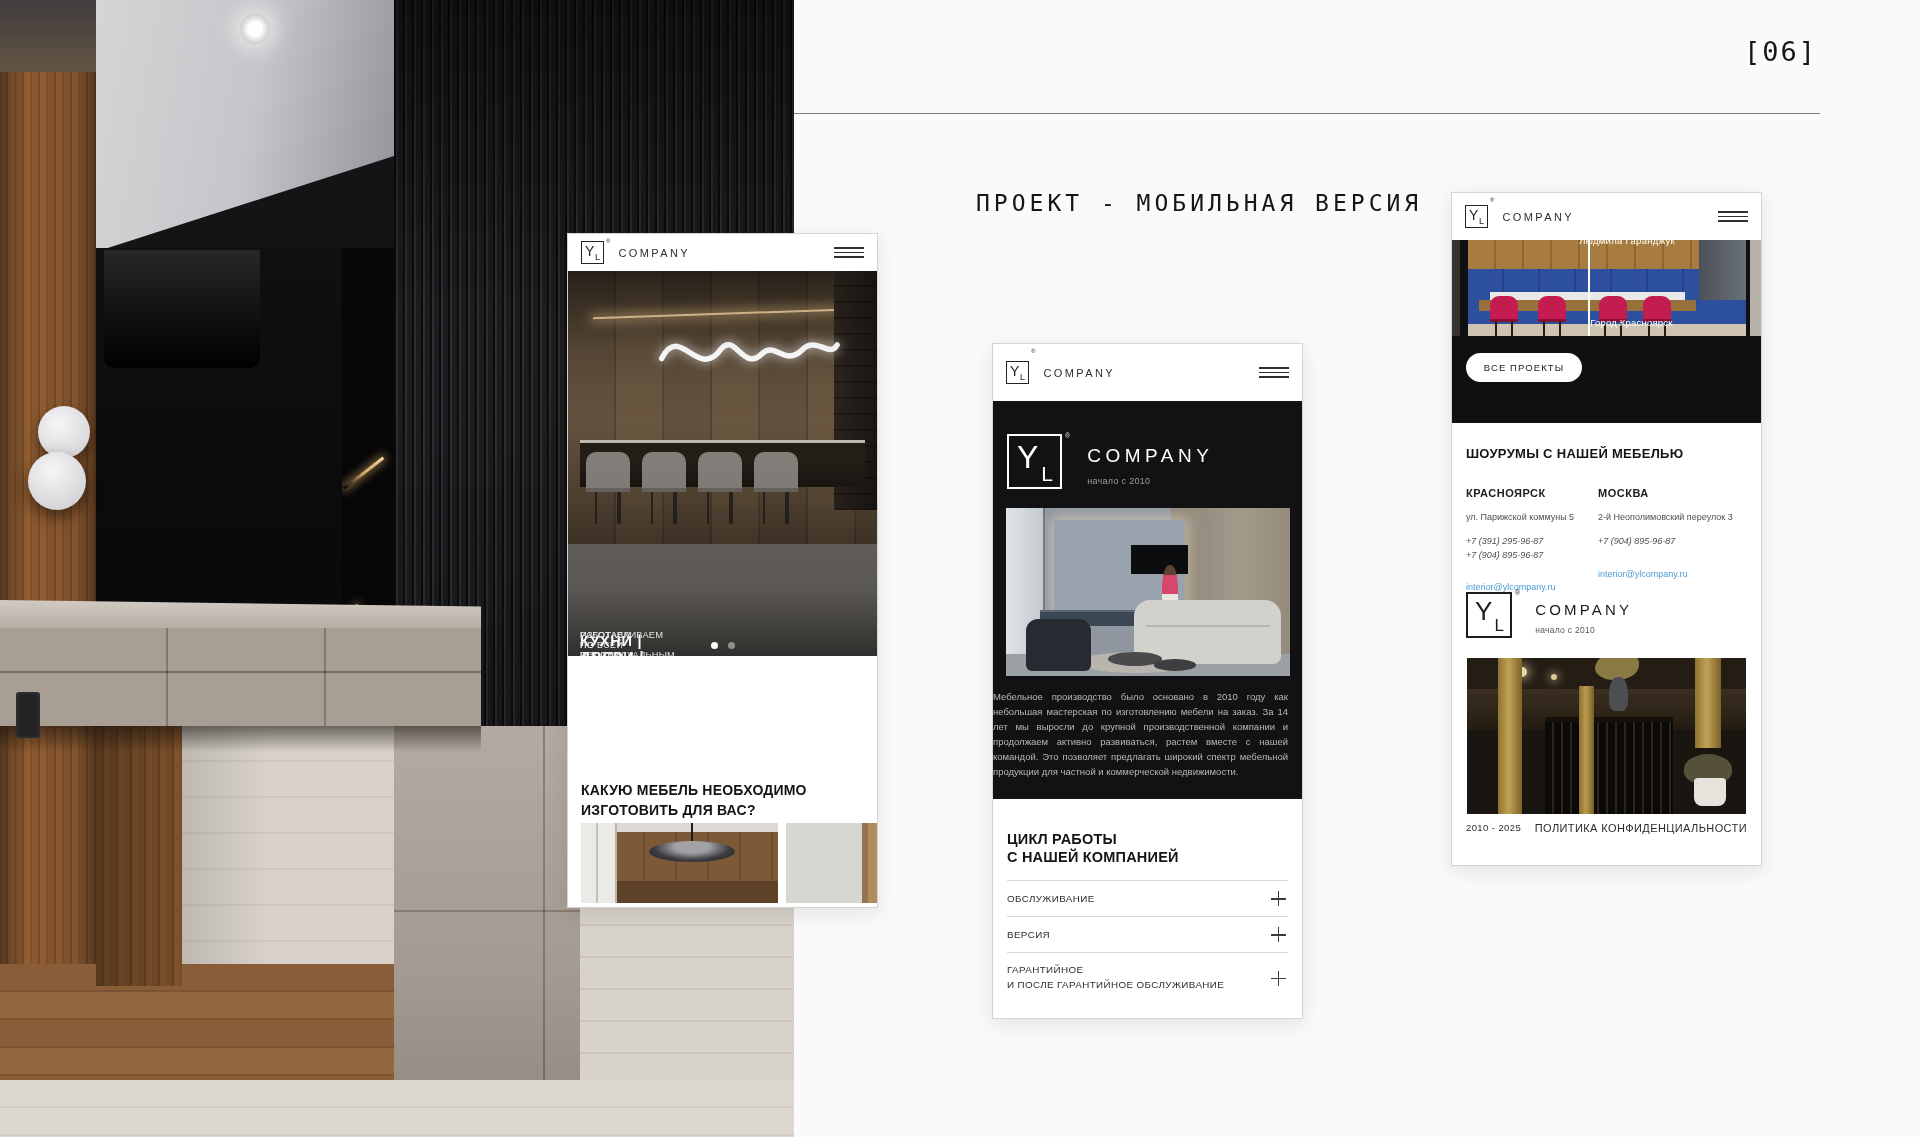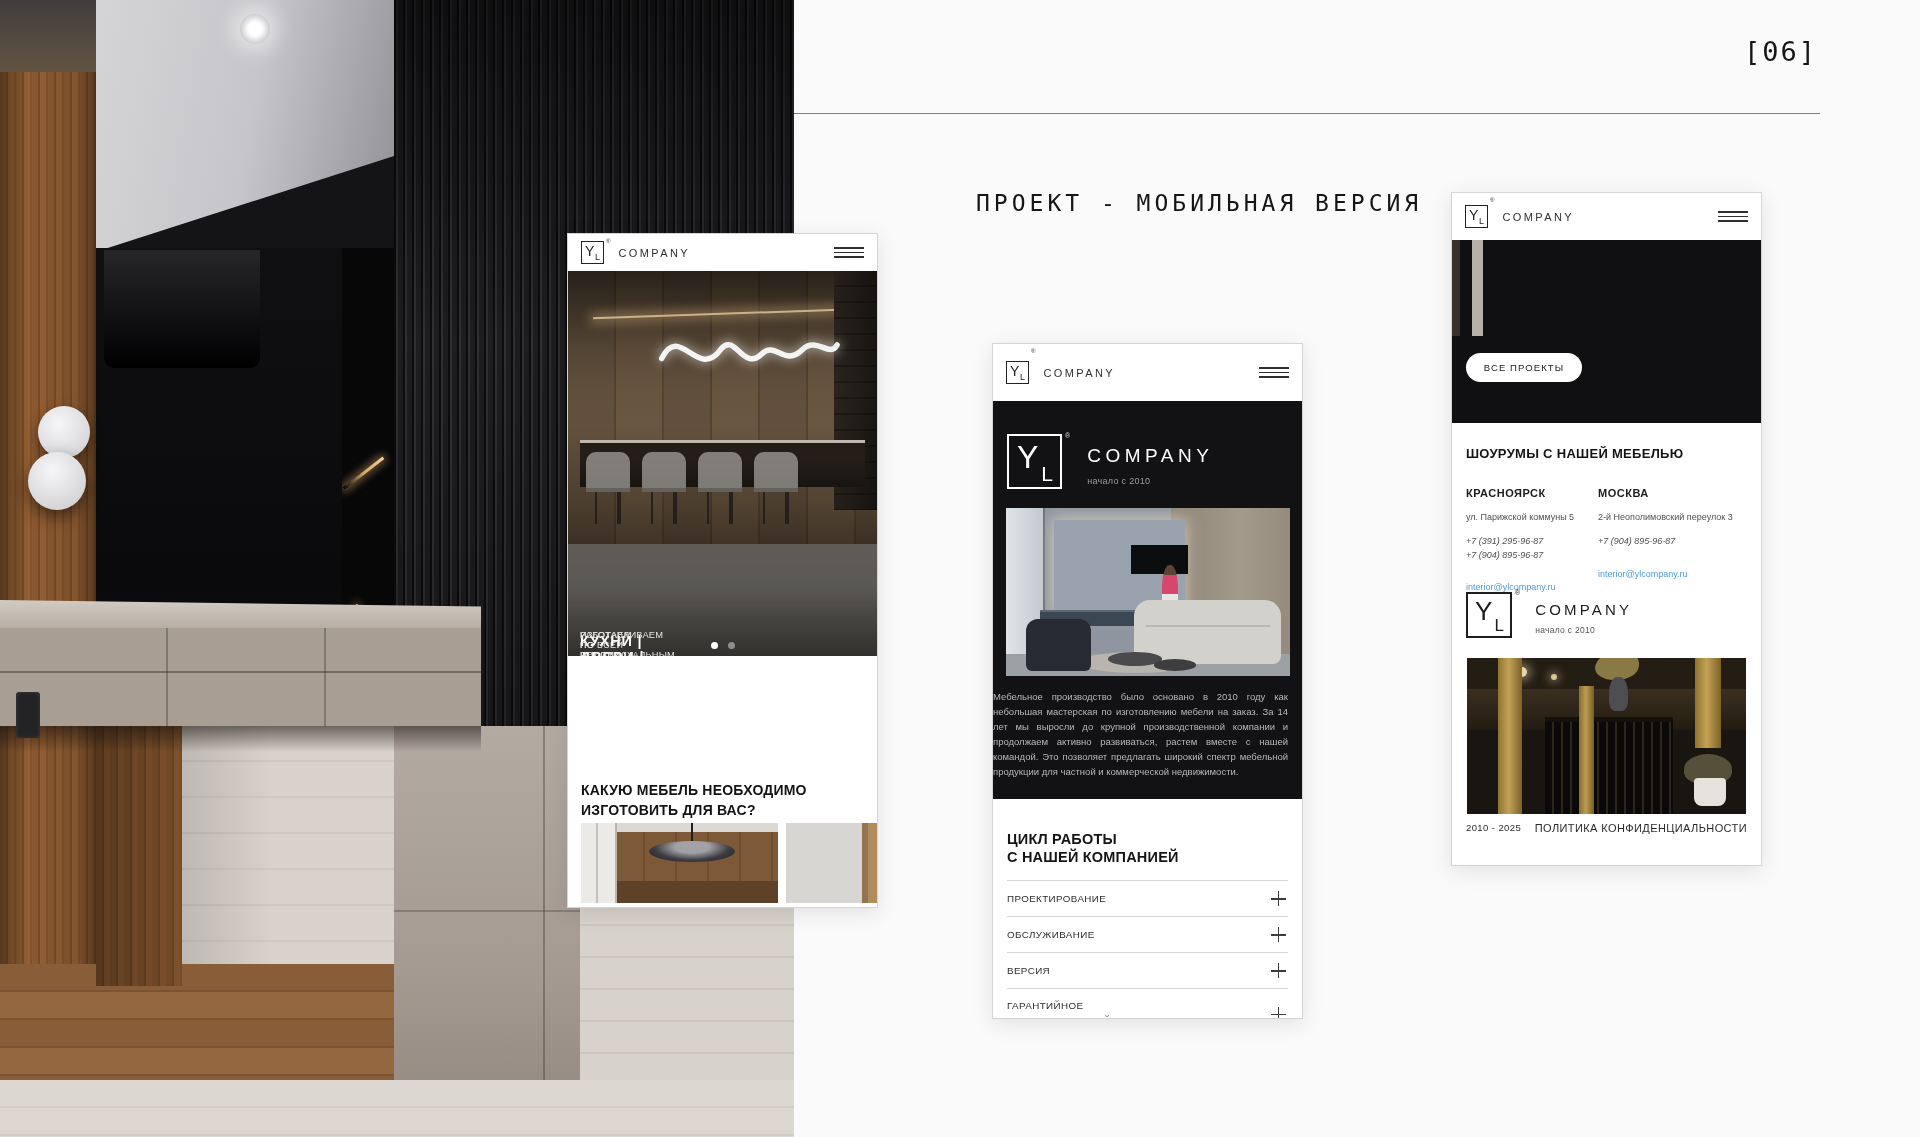--- a/index.html
+++ b/index.html
@@ -372,26 +372,20 @@
       </div>
       <div class="about-p">Мебельное производство было основано в 2010 году как небольшая мастерская по изготовлению мебели на заказ. За 14 лет мы выросли до крупной производственной компании и продолжаем активно развиваться, растем вместе с нашей командой. Это позволяет предлагать широкий спектр мебельной продукции для частной и коммерческой недвижимости.</div>
     </div>
     <div class="cycle">
       <div class="cycle-title">
         <div>ЦИКЛ РАБОТЫ</div>
         <div>С НАШЕЙ КОМПАНИЕЙ</div>
       </div>
       <div class="acc-row">
         <span class="acc-label">
-          <div>ПРОЕКТИРОВАНИЕ</div>
-        </span>
-        <span class="plus"></span>
-      </div>
-      <div class="acc-row">
-        <span class="acc-label">
           <div>ОБСЛУЖИВАНИЕ</div>
         </span>
         <span class="plus"></span>
       </div>
       <div class="acc-row">
         <span class="acc-label">
           <div>ВЕРСИЯ</div>
         </span>
         <span class="plus"></span>
       </div>
@@ -411,20 +405,35 @@
         <span class="logo-y">Y</span>
         <span class="logo-l">L</span>
       </span>
       <span class="reg">®</span>
       <span class="brandname">COMPANY</span>
       <span class="burger"></span>
     </div>
     <div class="proj-black">
       <div class="proj-carousel">
         <div class="sliver-l"></div>
+        <div class="proj-img">
+          <i class="k-topwood"></i>
+          <i class="k-blue"></i>
+          <i class="k-splash"></i>
+          <i class="k-appl"></i>
+          <i class="k-table"></i>
+          <i class="k-floor"></i>
+          <i class="k-chair" style="left:8%;"></i>
+          <i class="k-chair" style="left:25%;"></i>
+          <i class="k-chair" style="left:47%;"></i>
+          <i class="k-chair" style="left:63%;"></i>
+          <i class="k-vline"></i>
+          <span class="proj-author">Людмила Гаранджук</span>
+          <span class="proj-city">Город Красноярск</span>
+        </div>
         <div class="sliver-r"></div>
       </div>
       <button class="all-btn">ВСЕ ПРОЕКТЫ</button>
     </div>
     <div class="showrooms">
       <div class="sh-title">ШОУРУМЫ С НАШЕЙ МЕБЕЛЬЮ</div>
       <div class="sh-cols">
         <div class="sh-col1">
           <div class="sh-city">КРАСНОЯРСК</div>
           <div class="sh-addr">ул. Парижской коммуны 5</div>

